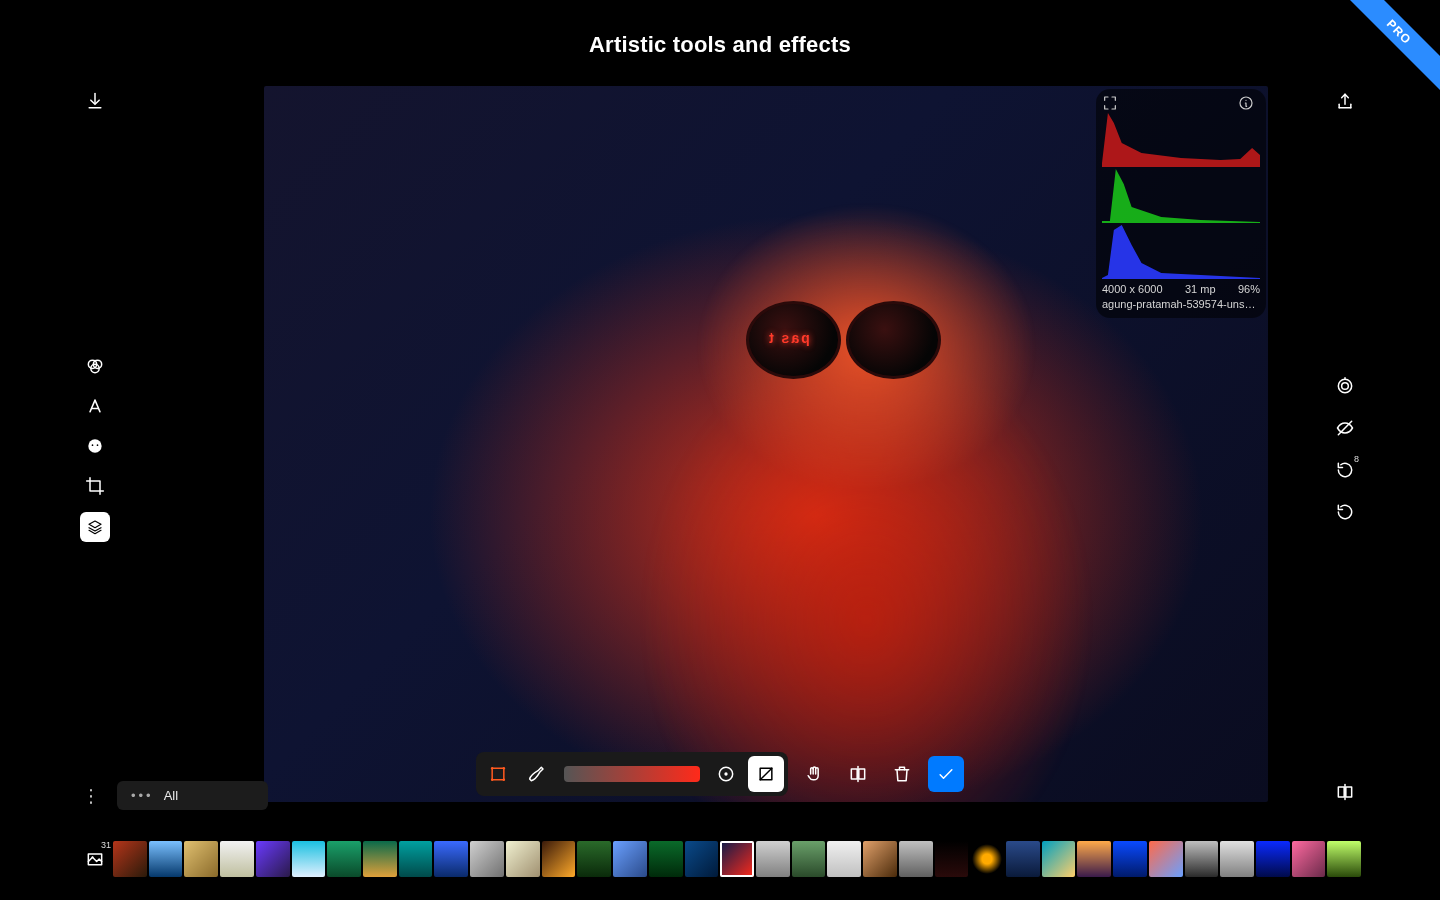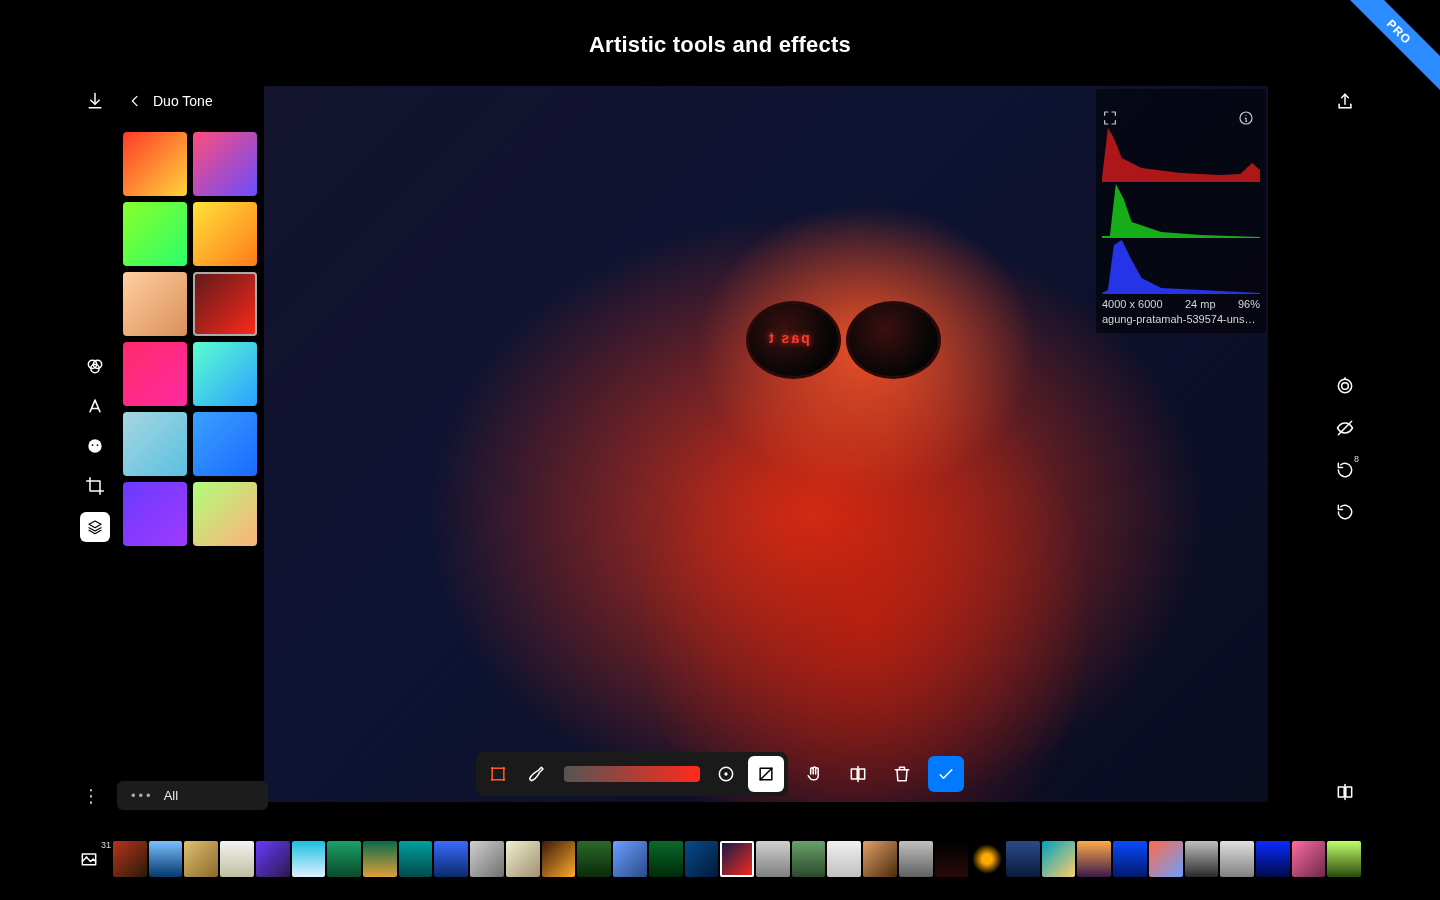--- a/index.html
+++ b/index.html
@@ -191,22 +191,22 @@
     display: flex; flex-direction: column; gap: 22px; align-items: center;
   }
 
   
   .info-overlay {
     position: absolute;
     top: 3px;
     right: 95px;
     width: 170px;
     background: rgba(0,0,0,.55);
-    border-radius: 2px;
-    padding: 21px 6px 8px 6px;
+    border-radius: 14px;
+    padding: 6px 6px 8px 6px;
     color: #ccc;
     font-size: 11px;
     z-index: 5;
   }
   .info-overlay .mini-icons {
     display: flex; gap: 120px; align-items:center;
     margin-bottom: 2px;
   }
   .info-overlay .hist { height: 54px; position: relative; margin-bottom: 2px; }
   .info-overlay .hist svg { width: 100%; height: 54px; display:block; }
@@ -297,21 +297,21 @@
     position: absolute;
     left: 79px; right: 79px;
     bottom: 16px;
     height: 50px;
     display: flex;
     align-items: center;
     gap: 8px;
   }
   .filmstrip .lib-btn {
     width: 26px; height: 30px;
-    display:flex; align-items:center; justify-content:flex-start;
+    display:flex; align-items:center; justify-content:flex-end;
     color:#fff;
     position: relative;
   }
   .filmstrip .lib-btn .count {
     position: absolute; top: -4px; right: -6px;
     font-size: 9px; color: #ddd;
   }
   .thumbs {
     flex: 1;
     display: flex;
@@ -405,44 +405,20 @@
         <svg viewBox="0 0 24 24">
             <path d="M12 3l9 5-9 5-9-5 9-5z"></path>
             <path d="M3 13l9 5 9-5"></path>
             <path d="M3 17l9 5 9-5"></path>
           </svg>
       </span>
       <span class="badge">1</span>
     </div>
   </div>
 
-  <div class="preset-panel">
-    <div class="preset-header">
-      <span class="ico sm">
-        <svg viewBox="0 0 24 24">
-            <path d="M15 5l-7 7 7 7"></path>
-          </svg>
-      </span>
-      <span>Duo Tone</span>
-    </div>
-    <div class="preset-grid" id="preset-grid">
-        <div class="swatch" style="background: linear-gradient(135deg, rgb(255, 58, 42), rgb(255, 212, 58));"></div>
-        <div class="swatch" style="background: linear-gradient(135deg, rgb(255, 77, 122), rgb(106, 77, 255));"></div>
-        <div class="swatch" style="background: linear-gradient(135deg, rgb(139, 255, 42), rgb(42, 255, 106));"></div>
-        <div class="swatch" style="background: linear-gradient(135deg, rgb(255, 226, 58), rgb(255, 122, 26));"></div>
-        <div class="swatch" style="background: linear-gradient(135deg, rgb(255, 207, 163), rgb(217, 143, 90));"></div>
-        <div class="swatch selected" style="background: linear-gradient(135deg, rgb(90, 26, 26), rgb(255, 42, 26));"></div>
-        <div class="swatch" style="background: linear-gradient(135deg, rgb(255, 42, 106), rgb(255, 42, 160));"></div>
-        <div class="swatch" style="background: linear-gradient(135deg, rgb(90, 255, 207), rgb(42, 160, 255));"></div>
-        <div class="swatch" style="background: linear-gradient(135deg, rgb(166, 214, 224), rgb(90, 192, 224));"></div>
-        <div class="swatch" style="background: linear-gradient(135deg, rgb(58, 160, 255), rgb(26, 106, 255));"></div>
-        <div class="swatch" style="background: linear-gradient(135deg, rgb(106, 58, 255), rgb(160, 58, 255));"></div>
-        <div class="swatch" style="background: linear-gradient(135deg, rgb(176, 255, 122), rgb(255, 176, 122));"></div>
-      </div>
-  </div>
 
   <div class="info-overlay">
     <div class="mini-icons">
       <span class="ico sm">
         <svg viewBox="0 0 24 24">
             <path d="M9 3H4v5"></path>
             <path d="M15 3h5v5"></path>
             <path d="M9 21H4v-5"></path>
             <path d="M15 21h5v-5"></path>
           </svg>
@@ -465,21 +441,21 @@
         <path fill="#1ac01a" fill-opacity=".9" stroke="none" d="M0,54 L0,52 L8,52 L14,0 L22,15 L30,38 L60,48 L100,51 L160,53 L160,54 Z"></path>
       </svg>
     </div>
     <div class="hist">
       <svg viewBox="0 0 160 54" preserveAspectRatio="none">
         <path fill="#2a3aff" fill-opacity=".9" stroke="none" d="M0,54 L0,53 L6,50 L12,5 L20,0 L30,20 L40,38 L60,48 L160,53 L160,54 Z"></path>
       </svg>
     </div>
     <div class="meta-row">
       <span>4000 x 6000</span>
-      <span>24 mp</span>
+      <span>31 mp</span>
       <span>96%</span>
     </div>
     <div class="filename">agung-pratamah-539574-unspla…</div>
   </div>
 
   <div class="right-rail">
     <div class="rail-top">
       <span class="ico">
         <svg viewBox="0 0 24 24">
             <path d="M12 16V4"></path>

